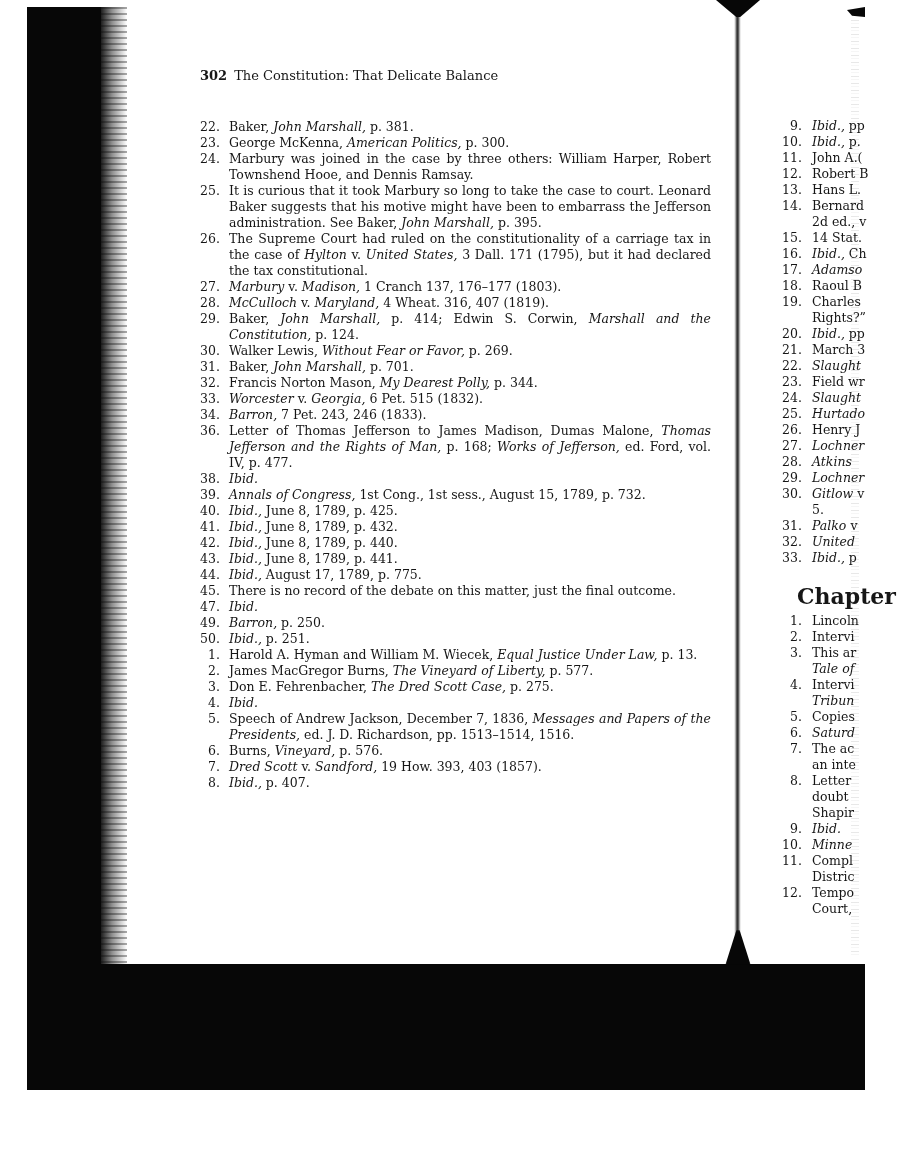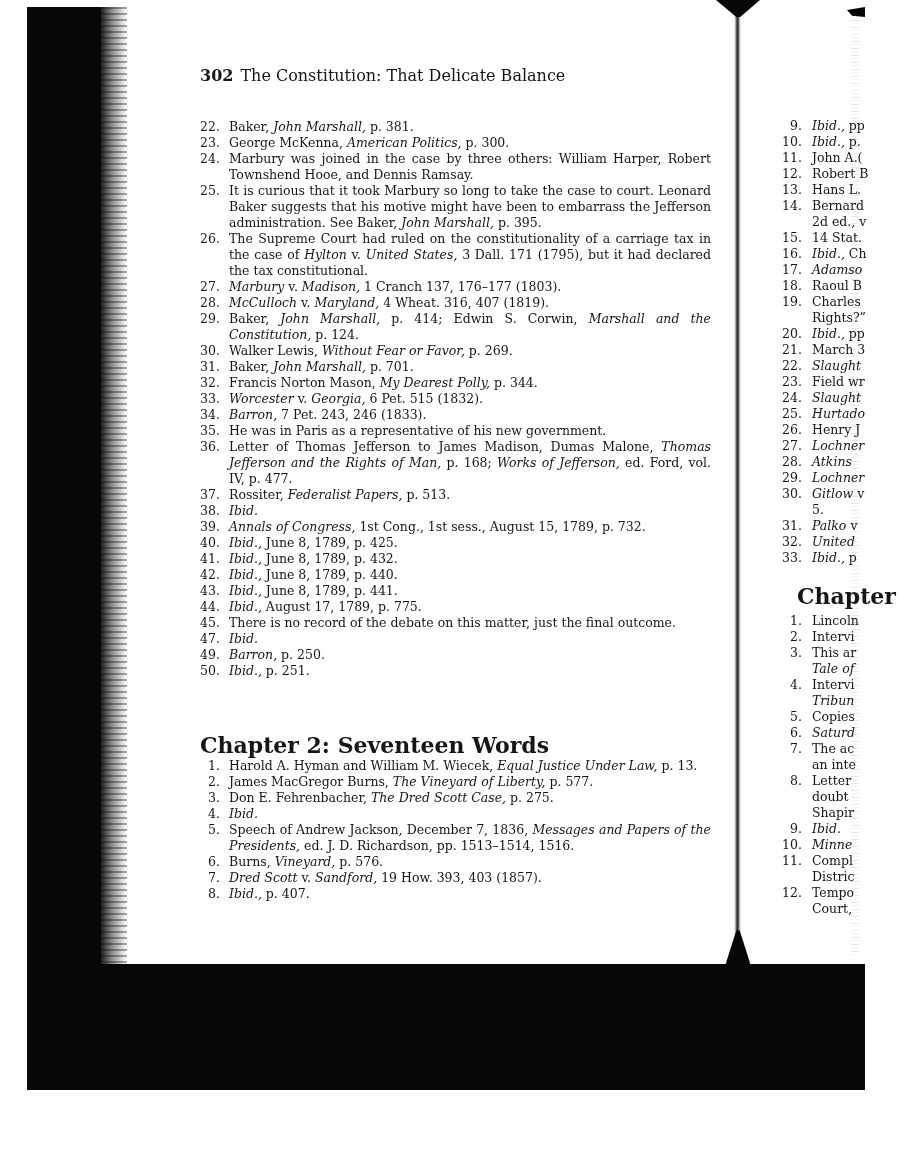--- a/index.html
+++ b/index.html
@@ -21,21 +21,21 @@
   .gutter-funnel{position:absolute;left:716px;top:0;width:44px;height:17px;background:#070707;
     clip-path:polygon(0 0,100% 0,55% 100%,46% 100%);filter:blur(0.6px)}
   .gutter-base{position:absolute;left:725px;top:930px;width:26px;height:36px;background:#070707;
     clip-path:polygon(44% 0,56% 0,100% 100%,0 100%);filter:blur(1.2px)}
   .corner-wedge{position:absolute;left:847px;top:7px;width:18px;height:10px;background:#070707;
     clip-path:polygon(0 30%,100% 0,100% 100%,28% 88%)}
   .edge-speckle{position:absolute;left:851px;top:20px;width:8px;height:938px;opacity:.45;
     background:repeating-linear-gradient(to bottom, rgba(0,0,0,0.20) 0 1px, transparent 1px 3px, rgba(0,0,0,0.08) 3px 4px, transparent 4px 7px)}
   
   .left-page{position:absolute;left:200px;top:68px;width:511px}
-  .running-header{display:flex;font-size:16px;line-height:16px}
+  .running-header{display:flex;font-size:13px;line-height:16px}
   .pagenum{font-weight:bold;margin-right:7px}
   .booktitle{}
   .notes{font-size:12.5px;line-height:16px}
   .notes.first{margin-top:35px}
   .note{display:flex;align-items:flex-start}
   .notes .num{flex:0 0 20px;text-align:right;margin-right:9px}
   .notes .txt{flex:1;text-align:justify}
   .chapter-heading{font-size:22px;font-weight:bold;margin:0;line-height:22px;font-family:"DejaVu Serif","Liberation Serif",serif}
   .left-page .chapter-heading{margin-top:55px;margin-bottom:2px}
   
@@ -113,32 +113,24 @@
       </div>
       <div class="note">
         <span class="num">33.</span>
         <span class="txt"><i>Worcester</i><span> v. </span><i>Georgia,</i><span> 6 Pet. 515 (1832).</span></span>
       </div>
       <div class="note">
         <span class="num">34.</span>
         <span class="txt"><i>Barron,</i><span> 7 Pet. 243, 246 (1833).</span></span>
       </div>
       <div class="note">
-        <span class="num">35.</span>
-        <span class="txt"><span>He was in Paris as a representative of his new government.</span></span>
-      </div>
-      <div class="note">
         <span class="num">36.</span>
         <span class="txt"><span>Letter of Thomas Jefferson to James Madison, Dumas Malone, </span><i>Thomas Jefferson and the Rights of Man,</i><span> p. 168; </span><i>Works of Jefferson,</i><span> ed. Ford, vol. IV, p. 477.</span></span>
       </div>
       <div class="note">
-        <span class="num">37.</span>
-        <span class="txt"><span>Rossiter, </span><i>Federalist Papers,</i><span> p. 513.</span></span>
-      </div>
-      <div class="note">
         <span class="num">38.</span>
         <span class="txt"><i>Ibid.</i></span>
       </div>
       <div class="note">
         <span class="num">39.</span>
         <span class="txt"><i>Annals of Congress,</i><span> 1st Cong., 1st sess., August 15, 1789, p. 732.</span></span>
       </div>
       <div class="note">
         <span class="num">40.</span>
         <span class="txt"><i>Ibid.,</i><span> June 8, 1789, p. 425.</span></span>
@@ -169,21 +161,20 @@
       </div>
       <div class="note">
         <span class="num">49.</span>
         <span class="txt"><i>Barron,</i><span> p. 250.</span></span>
       </div>
       <div class="note">
         <span class="num">50.</span>
         <span class="txt"><i>Ibid.,</i><span> p. 251.</span></span>
       </div>
     </div>
-  <h2 class="chapter-heading">Chapter 2: Seventeen Words</h2>
   <div class="notes">
       <div class="note">
         <span class="num">1.</span>
         <span class="txt"><span>Harold A. Hyman and William M. Wiecek, </span><i>Equal Justice Under Law,</i><span> p. 13.</span></span>
       </div>
       <div class="note">
         <span class="num">2.</span>
         <span class="txt"><span>James MacGregor Burns, </span><i>The Vineyard of Liberty,</i><span> p. 577.</span></span>
       </div>
       <div class="note">

